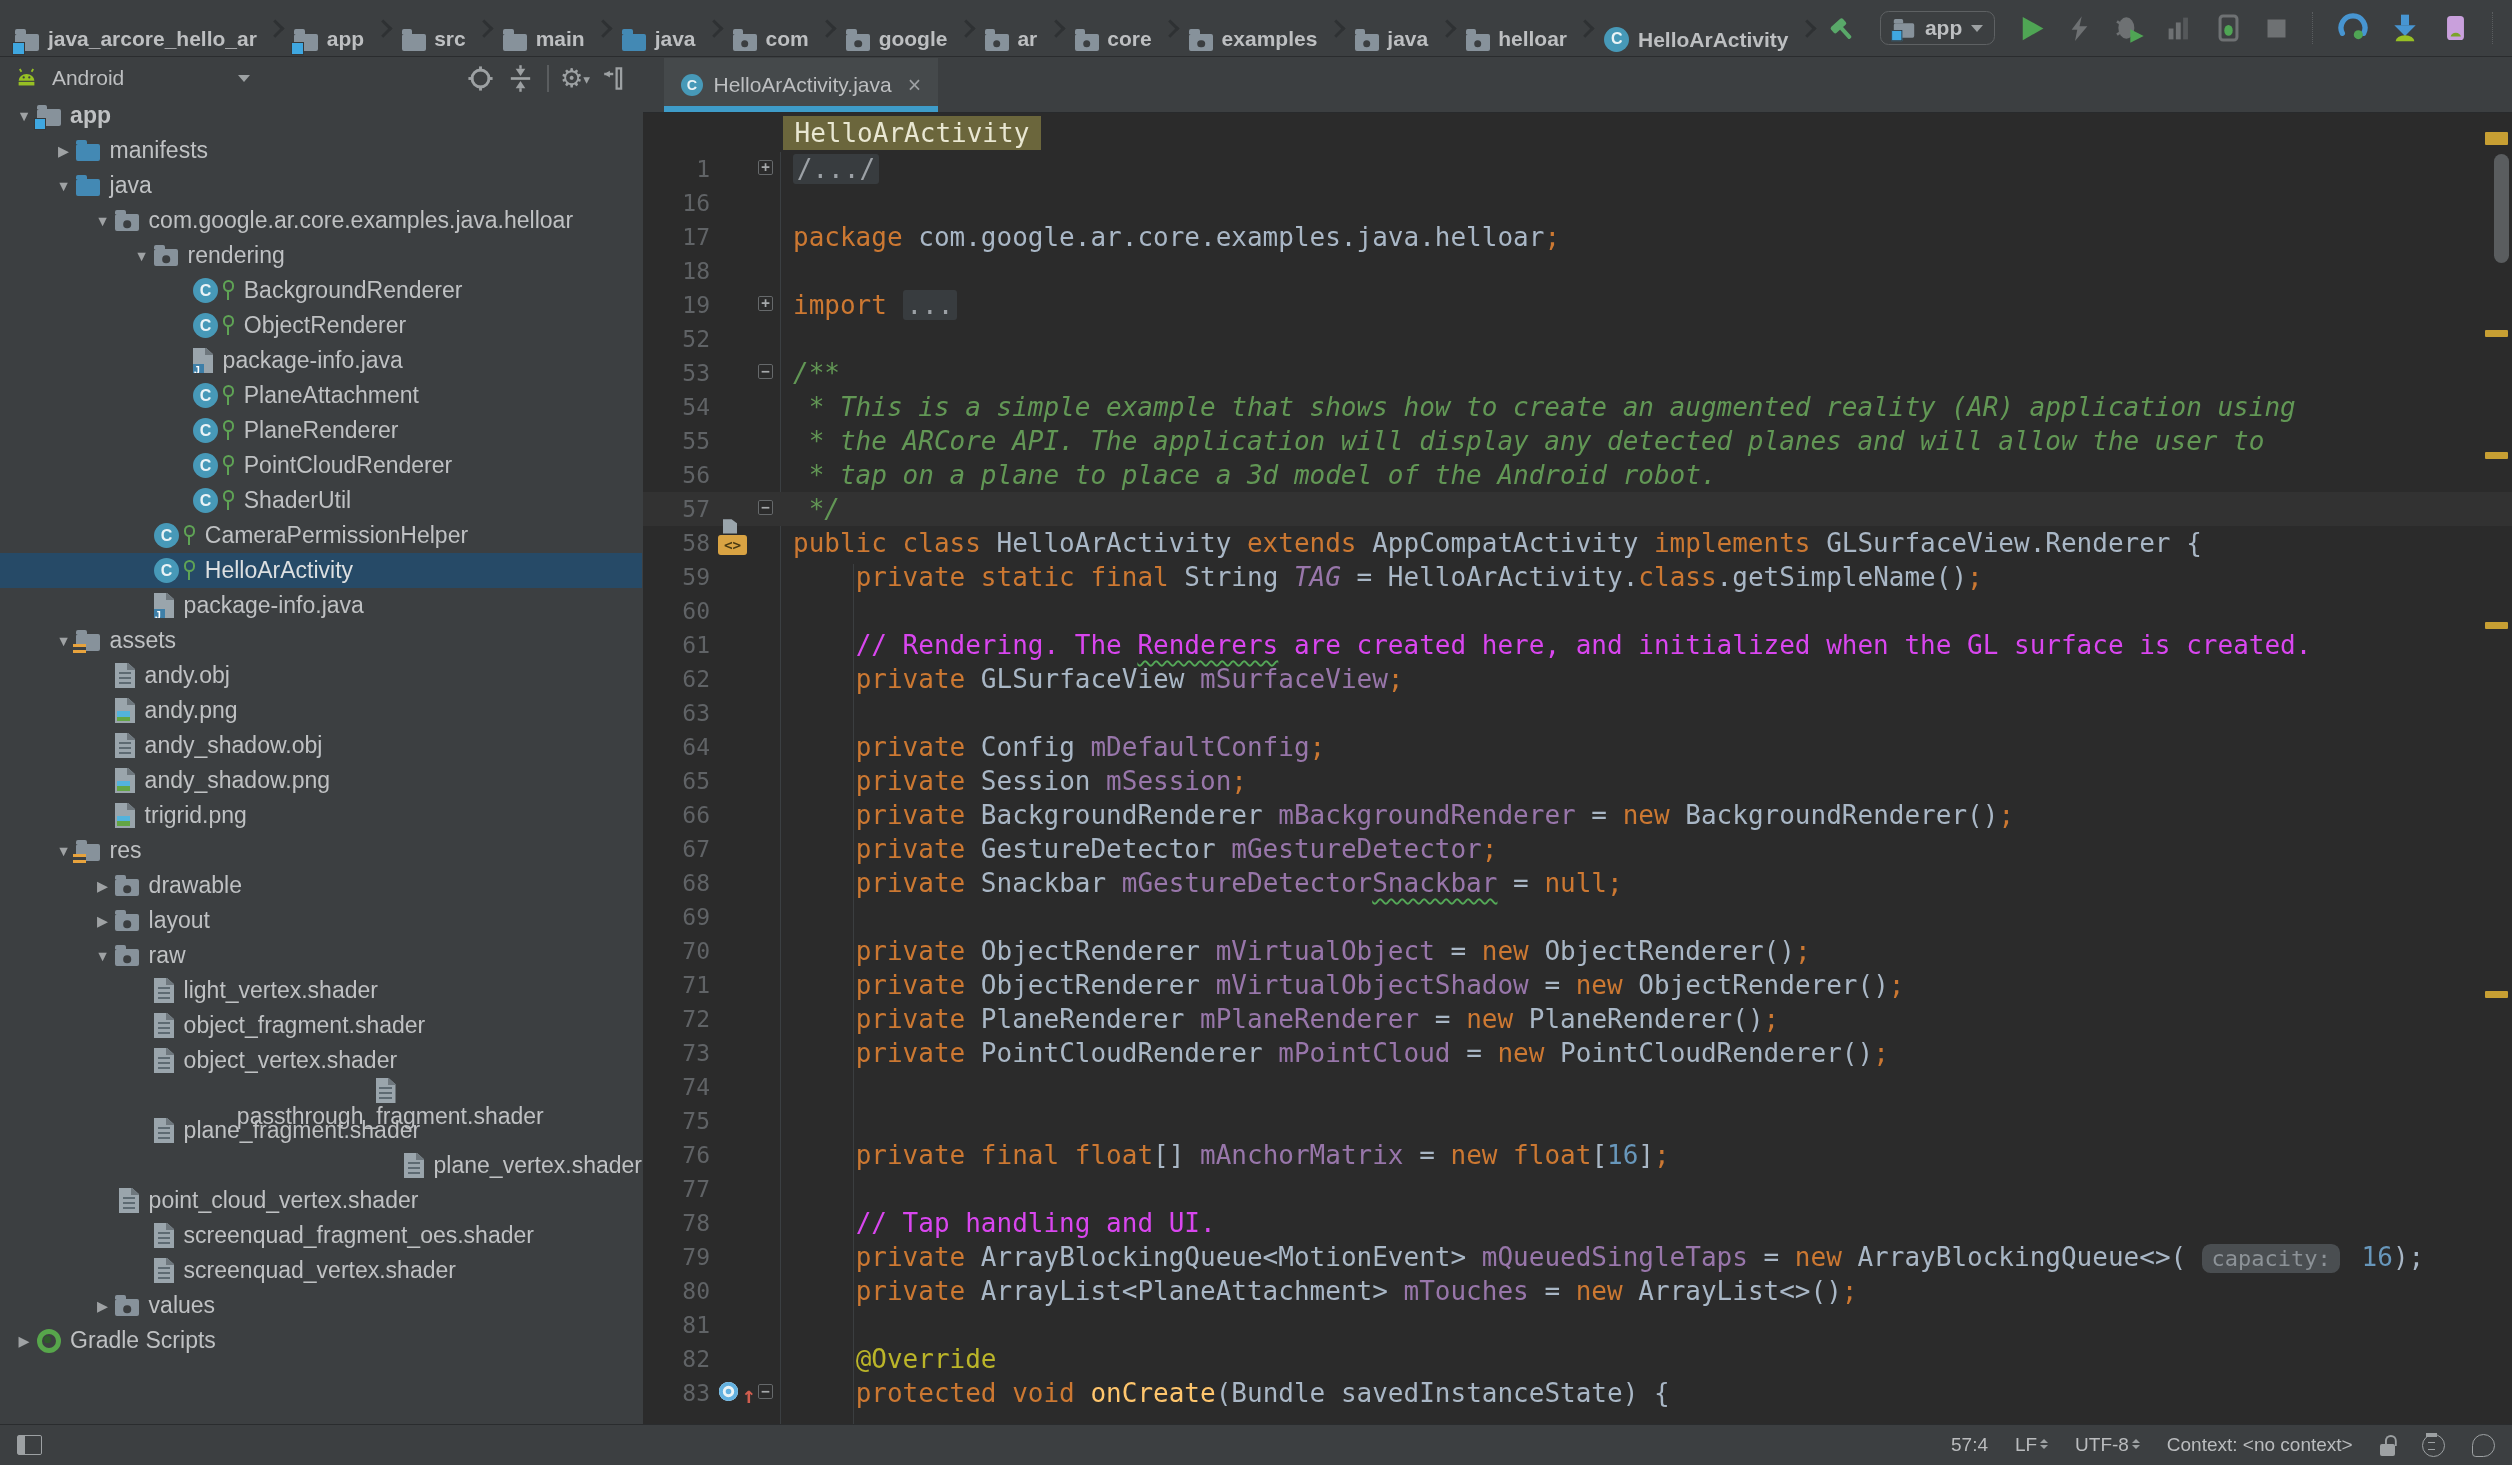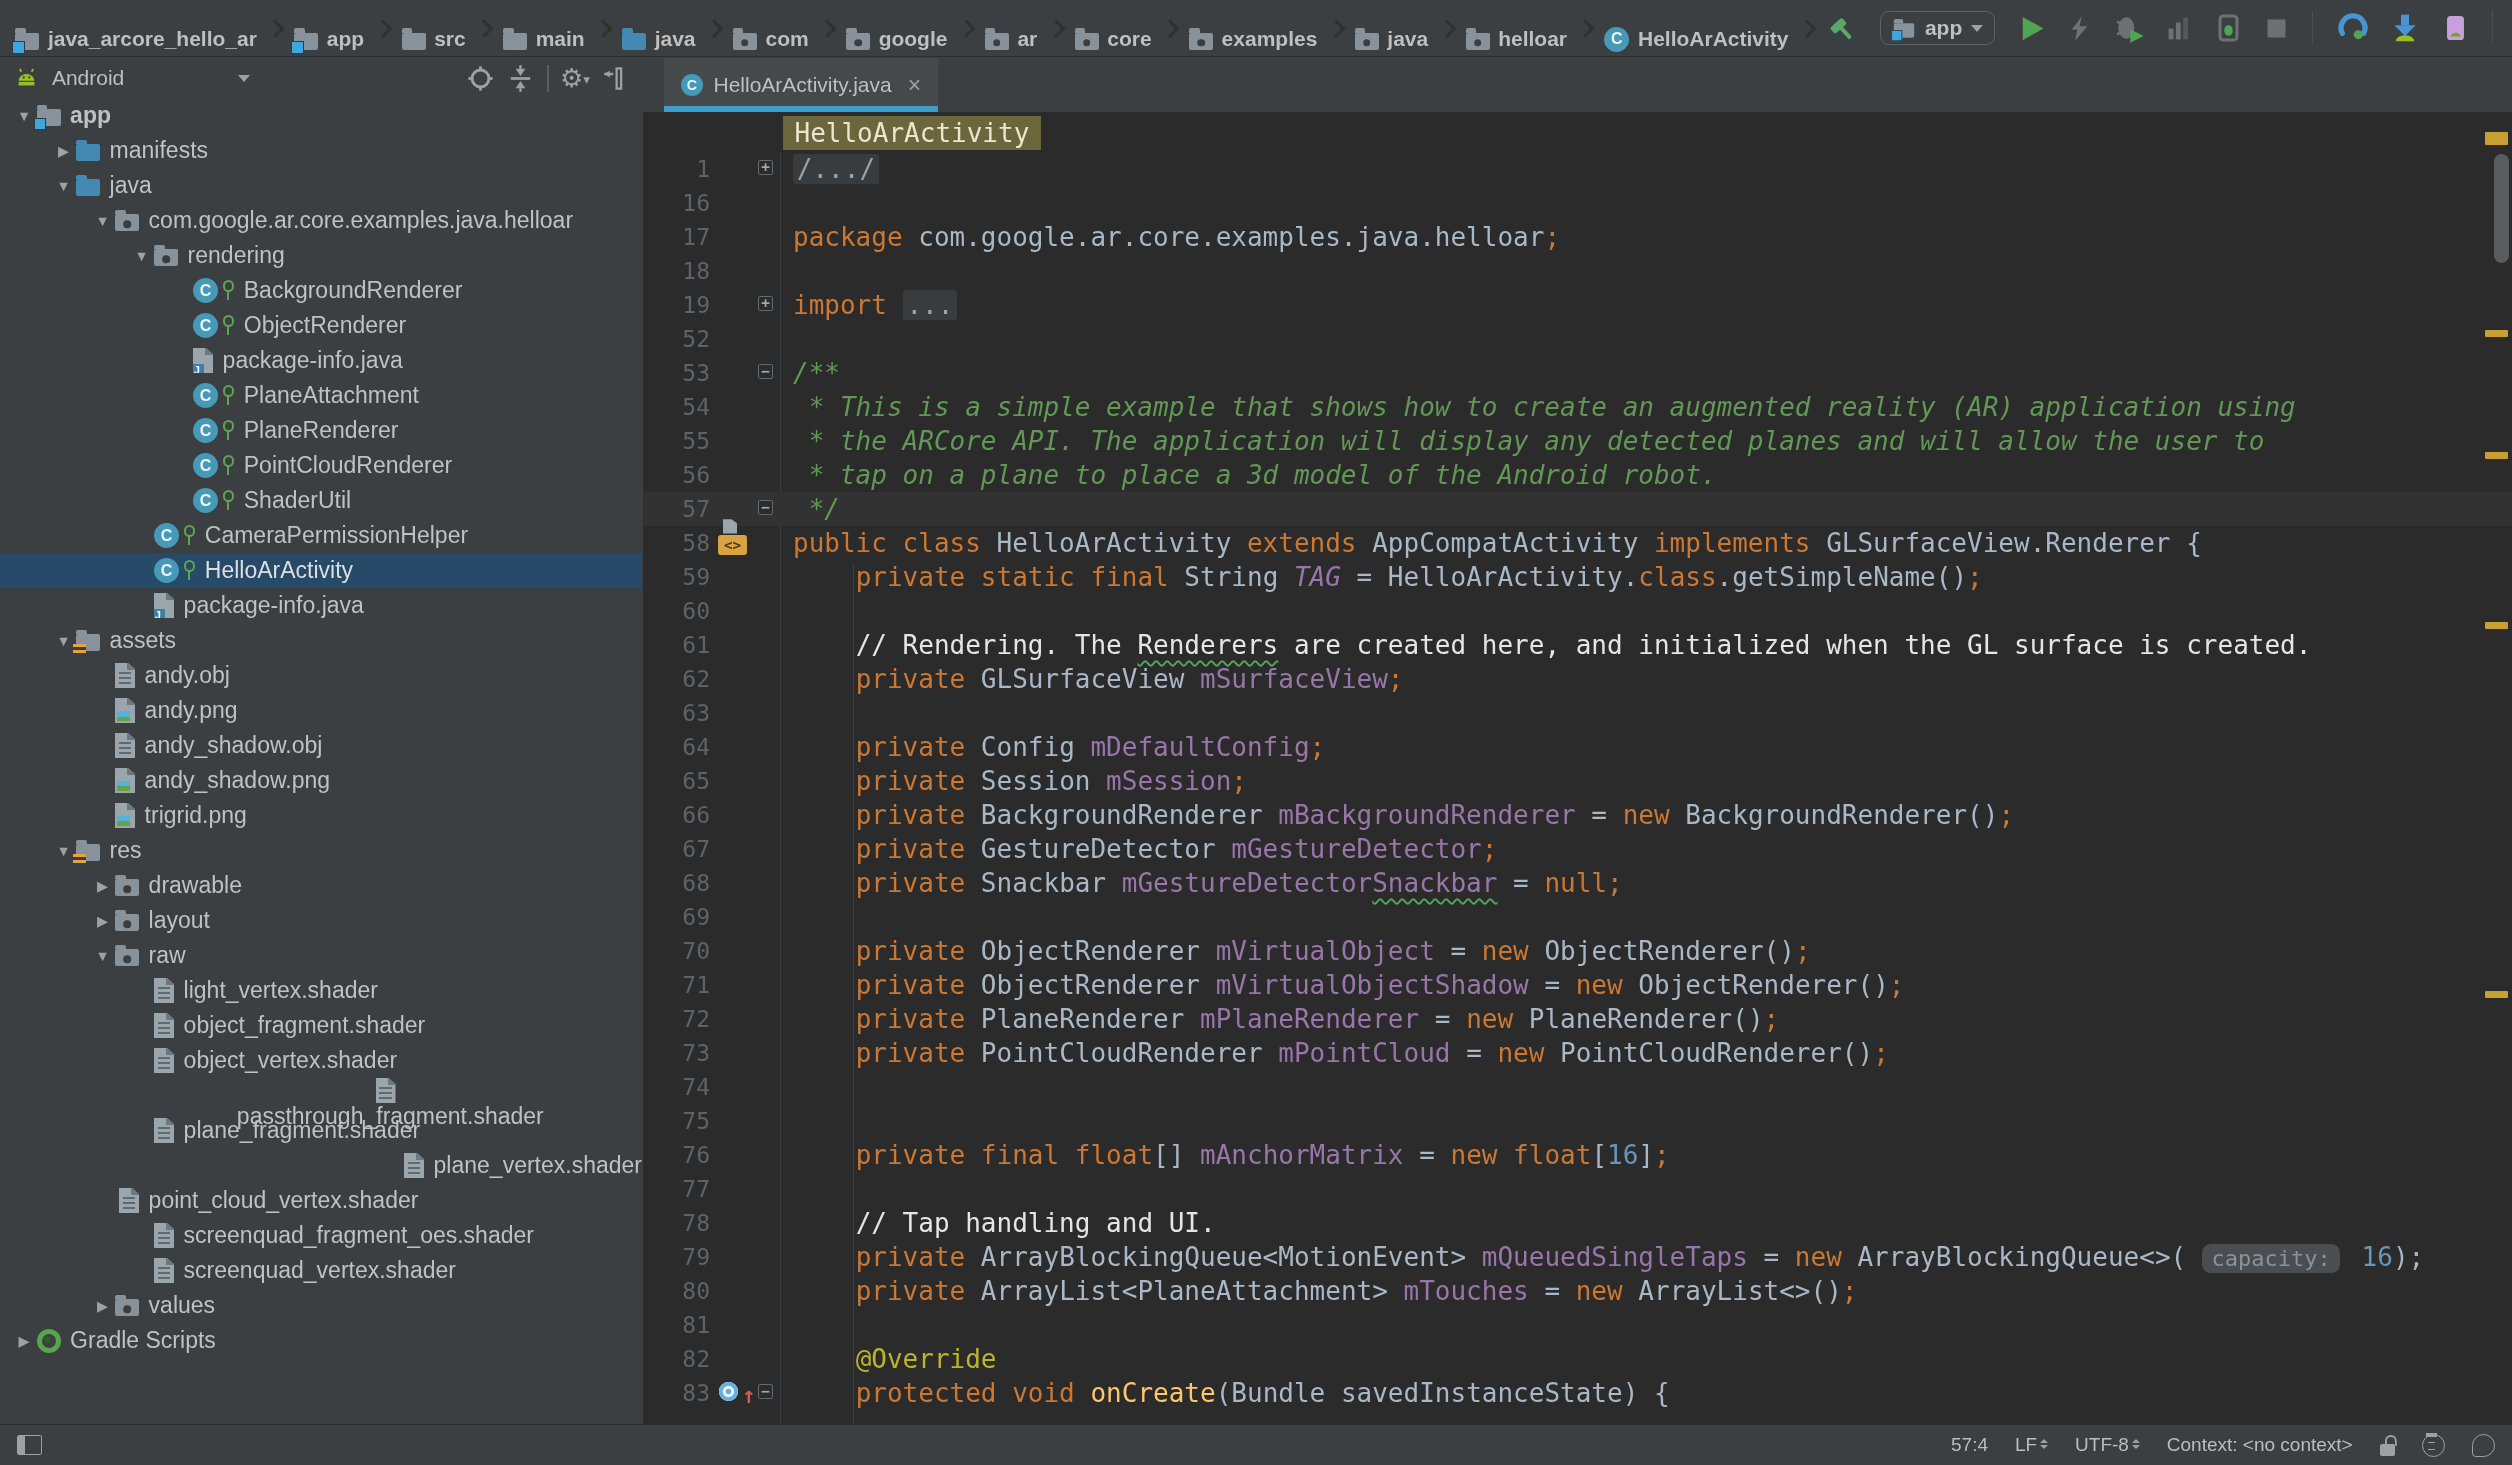--- a/index.html
+++ b/index.html
@@ -3,21 +3,21 @@
 <meta charset="utf-8">
 <style>
   html,body{margin:0;padding:0;background:#2B2B2B;}
   .app{position:relative;width:2512px;height:1465px;background:#3C3F41;overflow:hidden;
        font-family:"Liberation Sans",sans-serif;-webkit-font-smoothing:antialiased;}
 
   
   .topbar{position:absolute;left:0;top:0;right:0;height:57px;background:#3C3F41;
           border-bottom:1px solid #2A2C2E;display:flex;align-items:center;padding:0 15.3px;box-sizing:border-box;}
   .bc-items{display:flex;align-items:center;}
-  .bc-item{display:flex;align-items:center;gap:8.6px;color:#BDBFC1;font-size:21px;font-weight:700;cursor:default;margin-top:22px;}
+  .bc-item{display:flex;align-items:flex-end;gap:8.6px;color:#BDBFC1;font-size:21px;font-weight:700;cursor:default;margin-top:22px;}
   .chev{width:9.6px;height:9.6px;border-top:3.8px solid #2E3133;border-right:3.8px solid #2E3133;
         transform:rotate(45deg);margin:0 12.4px;flex:none;}
   .tools{margin-left:auto;display:flex;align-items:center;gap:20px;}
   .tools svg{display:block;}
   .runcfg{display:flex;align-items:center;gap:8.6px;border:1px solid #5E6163;border-radius:8.6px;
           padding:3.8px 11.5px;color:#BDBFC1;font-size:21px;font-weight:700;}
   .tsep{width:1.9px;height:32px;border-left:1.9px dotted #5A5D5F;margin:0 1.9px;}
 
   
   .ifolder{position:relative;width:24px;height:17px;background:#87929B;border-radius:1.9px;margin-top:4.8px;flex:none;}
@@ -96,21 +96,21 @@
   .fm{position:absolute;left:115px;top:7.6px;width:15.3px;height:15.3px;border:1.9px solid #66696B;border-radius:1.9px;
       color:#A6A9AB;font:700 14.3px/13.4px "DejaVu Sans Mono",monospace;text-align:center;background:#2B2B2B;box-sizing:border-box;}
   .gic-doc{position:absolute;left:80px;top:-6.7px;width:14.3px;height:14.3px;background:#9AA5AC;
            clip-path:polygon(0 0,60% 0,100% 30%,100% 100%,0 100%);}
   .gic-xml{position:absolute;left:75px;top:8.6px;width:29px;height:20px;background:#D9A343;border-radius:2.9px;
            color:#4A3A12;font:700 14.3px/20px "DejaVu Sans Mono",monospace;text-align:center;}
   .gic-ovr{position:absolute;left:76px;top:5.7px;width:19px;height:19px;border-radius:50%;background:#63B1E0;
            box-shadow:inset 0 0 0 3.8px #63B1E0, inset 0 0 0 6.7px #EAF3F6;}
   .gic-arrow{position:absolute;left:99px;top:1.9px;color:#D05D4E;font-size:23px;font-weight:700;}
 
-  .tk-k{color:#CC7832}.tk-d{color:#A9B7C6}.tk-c{color:#e5e5e5}
+  .tk-k{color:#CC7832}.tk-d{color:#A9B7C6}.tk-c{color:#d946ef}
   .tk-g{color:#629755;font-style:italic}
   .tk-f,.tk-fs{color:#9876AA}.tk-i{color:#9876AA;font-style:italic}
   .tk-n{color:#6897BB}.tk-a{color:#BBB529}.tk-m{color:#FFC66D}
   .tk-F{color:#9CA1A6;background:#383C3F;border-radius:2.9px;padding:0 3.8px;}
   .tk-H{color:#8C9297;background:#4A4E51;border-radius:8.6px;padding:1.9px 9.6px;font-size:22px;margin-right:5.7px;}
   .sq{text-decoration:underline;text-decoration-style:wavy;text-decoration-color:#54A857;
       text-decoration-thickness:1.9px;text-underline-offset:5.7px;}
 
   .vthumb{position:absolute;right:2.9px;top:96px;width:15.3px;height:109px;border-radius:7.6px;background:#5A5D5F;}
   .vmark{position:absolute;right:3.8px;width:23px;background:#C79F33;border-radius:1px;}

